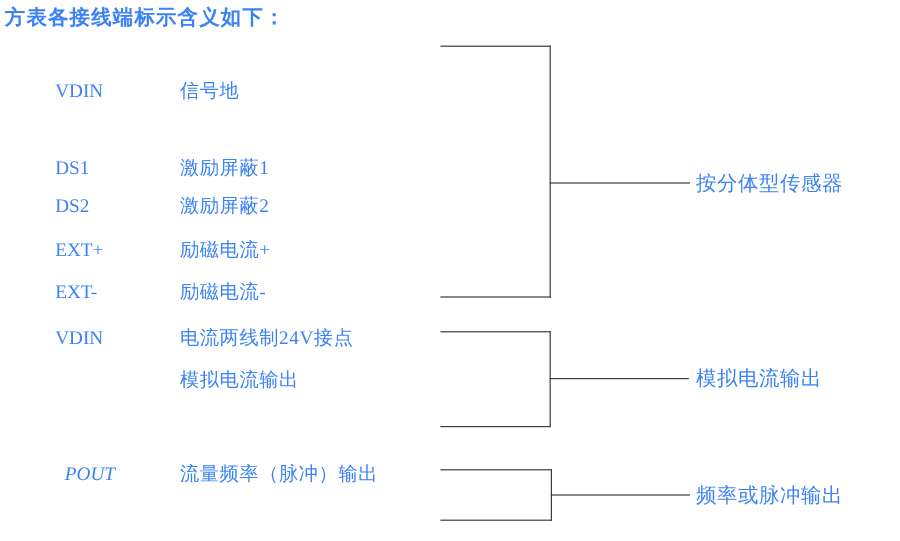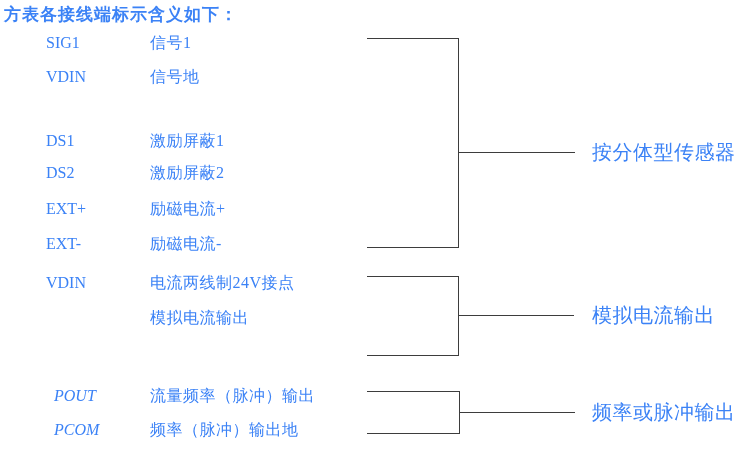--- a/index.html
+++ b/index.html
@@ -33,35 +33,32 @@
     position:absolute;
     border-top:1px solid #3d3d3d;
     border-right:1px solid #3d3d3d;
     border-bottom:1px solid #3d3d3d;
   }
   .branch{
     position:absolute;height:0;
     border-top:1px solid #3d3d3d;
   }
   .glabel{
-    position:absolute;left:592px;
-    font-size:20px;line-height:17px;white-space:nowrap;
+    position:absolute;left:580px;
+    font-size:17px;line-height:17px;white-space:nowrap;
     letter-spacing:0.5px;
   }
 </style>
 </head>
 <body>
 
 <div id="page">
 
   <div class="title">方表各接线端标示含义如下：</div>
 
-  <div class="row" style="top:32px">
-    <span class="term">SIG1</span><span class="meaning">信号1</span>
-  </div>
   <div class="row" style="top:66px">
     <span class="term">VDIN</span><span class="meaning">信号地</span>
   </div>
   <div class="row" style="top:130px">
     <span class="term">DS1</span><span class="meaning">激励屏蔽1</span>
   </div>
   <div class="row" style="top:162px">
     <span class="term">DS2</span><span class="meaning">激励屏蔽2</span>
   </div>
   <div class="row" style="top:198px">
@@ -72,23 +69,20 @@
   </div>
   <div class="row" style="top:272px">
     <span class="term">VDIN</span><span class="meaning">电流两线制24V接点</span>
   </div>
   <div class="row" style="top:307px">
     <span class="term"></span><span class="meaning">模拟电流输出</span>
   </div>
   <div class="row indent" style="top:385px">
     <span class="term">POUT</span><span class="meaning">流量频率（脉冲）输出</span>
   </div>
-  <div class="row indent" style="top:419px">
-    <span class="term">PCOM</span><span class="meaning">频率（脉冲）输出地</span>
-  </div>
 
   <div class="bracket" style="left:367px;top:38px;width:91px;height:208px"></div>
   <div class="branch" style="left:458px;top:152px;width:117px"></div>
   <div class="glabel" style="top:144px">按分体型传感器</div>
 
   <div class="bracket" style="left:367px;top:276px;width:91px;height:78px"></div>
   <div class="branch" style="left:458px;top:315px;width:116px"></div>
   <div class="glabel" style="top:307px">模拟电流输出</div>
 
   <div class="bracket" style="left:367px;top:391px;width:92px;height:41px"></div>

